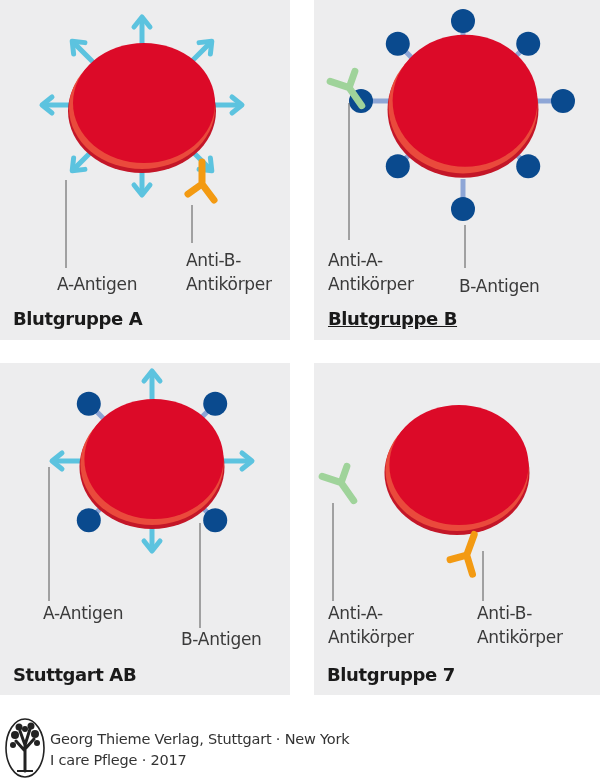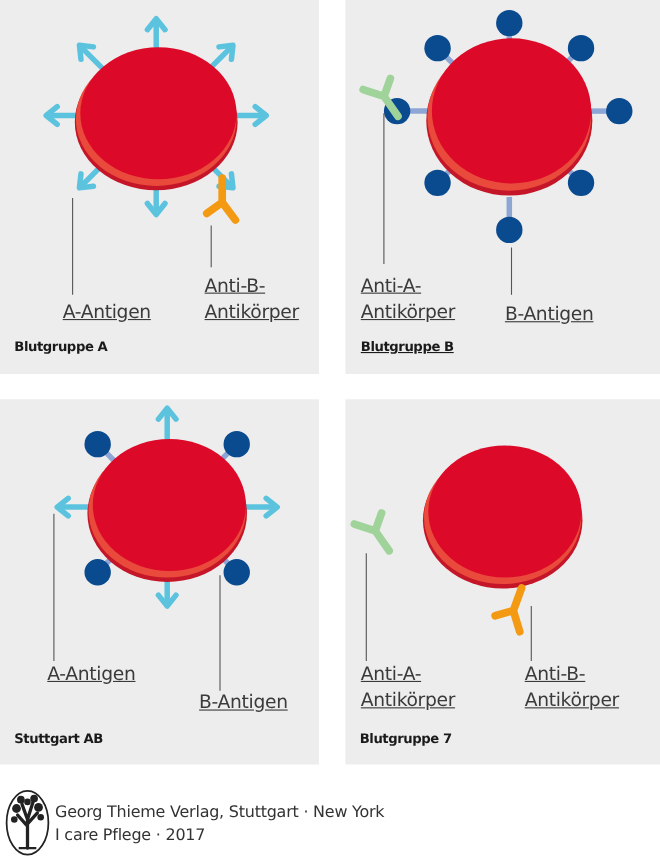--- a/index.html
+++ b/index.html
@@ -10,24 +10,24 @@
     .panel {
       position: absolute; background: #ededee;
     }
     .p-a  { left: 0;   top: 0;   width: 290px; height: 340px; }
     .p-b  { left: 314px; top: 0; width: 286px; height: 340px; }
     .p-ab { left: 0;   top: 363px; width: 290px; height: 332px; }
     .p-o  { left: 314px; top: 363px; width: 286px; height: 332px; }
     svg.art { position: absolute; left: 0; top: 0; }
     .label {
       position: absolute; color: #3a3a3a; font-size: 17px; line-height: 20px;
-      letter-spacing: -0.3px; white-space: nowrap; text-decoration: underline;
+      letter-spacing: -0.3px; white-space: nowrap;
     }
     .title {
-      position: absolute; color: #1a1a1a; font-size: 12px; font-weight: bold;
+      position: absolute; color: #1a1a1a; font-size: 18px; font-weight: bold;
       letter-spacing: -0.4px; white-space: nowrap;
     }
     .footer {
       position: absolute; left: 0; top: 715px; width: 600px; height: 67px;
     }
     .footer .logo { position: absolute; left: 4px; top: 0; }
     .footer .line1, .footer .line2 {
       position: absolute; left: 50px; font-size: 14.5px; color: #333; white-space: nowrap;
       letter-spacing: -0.2px;
     }

